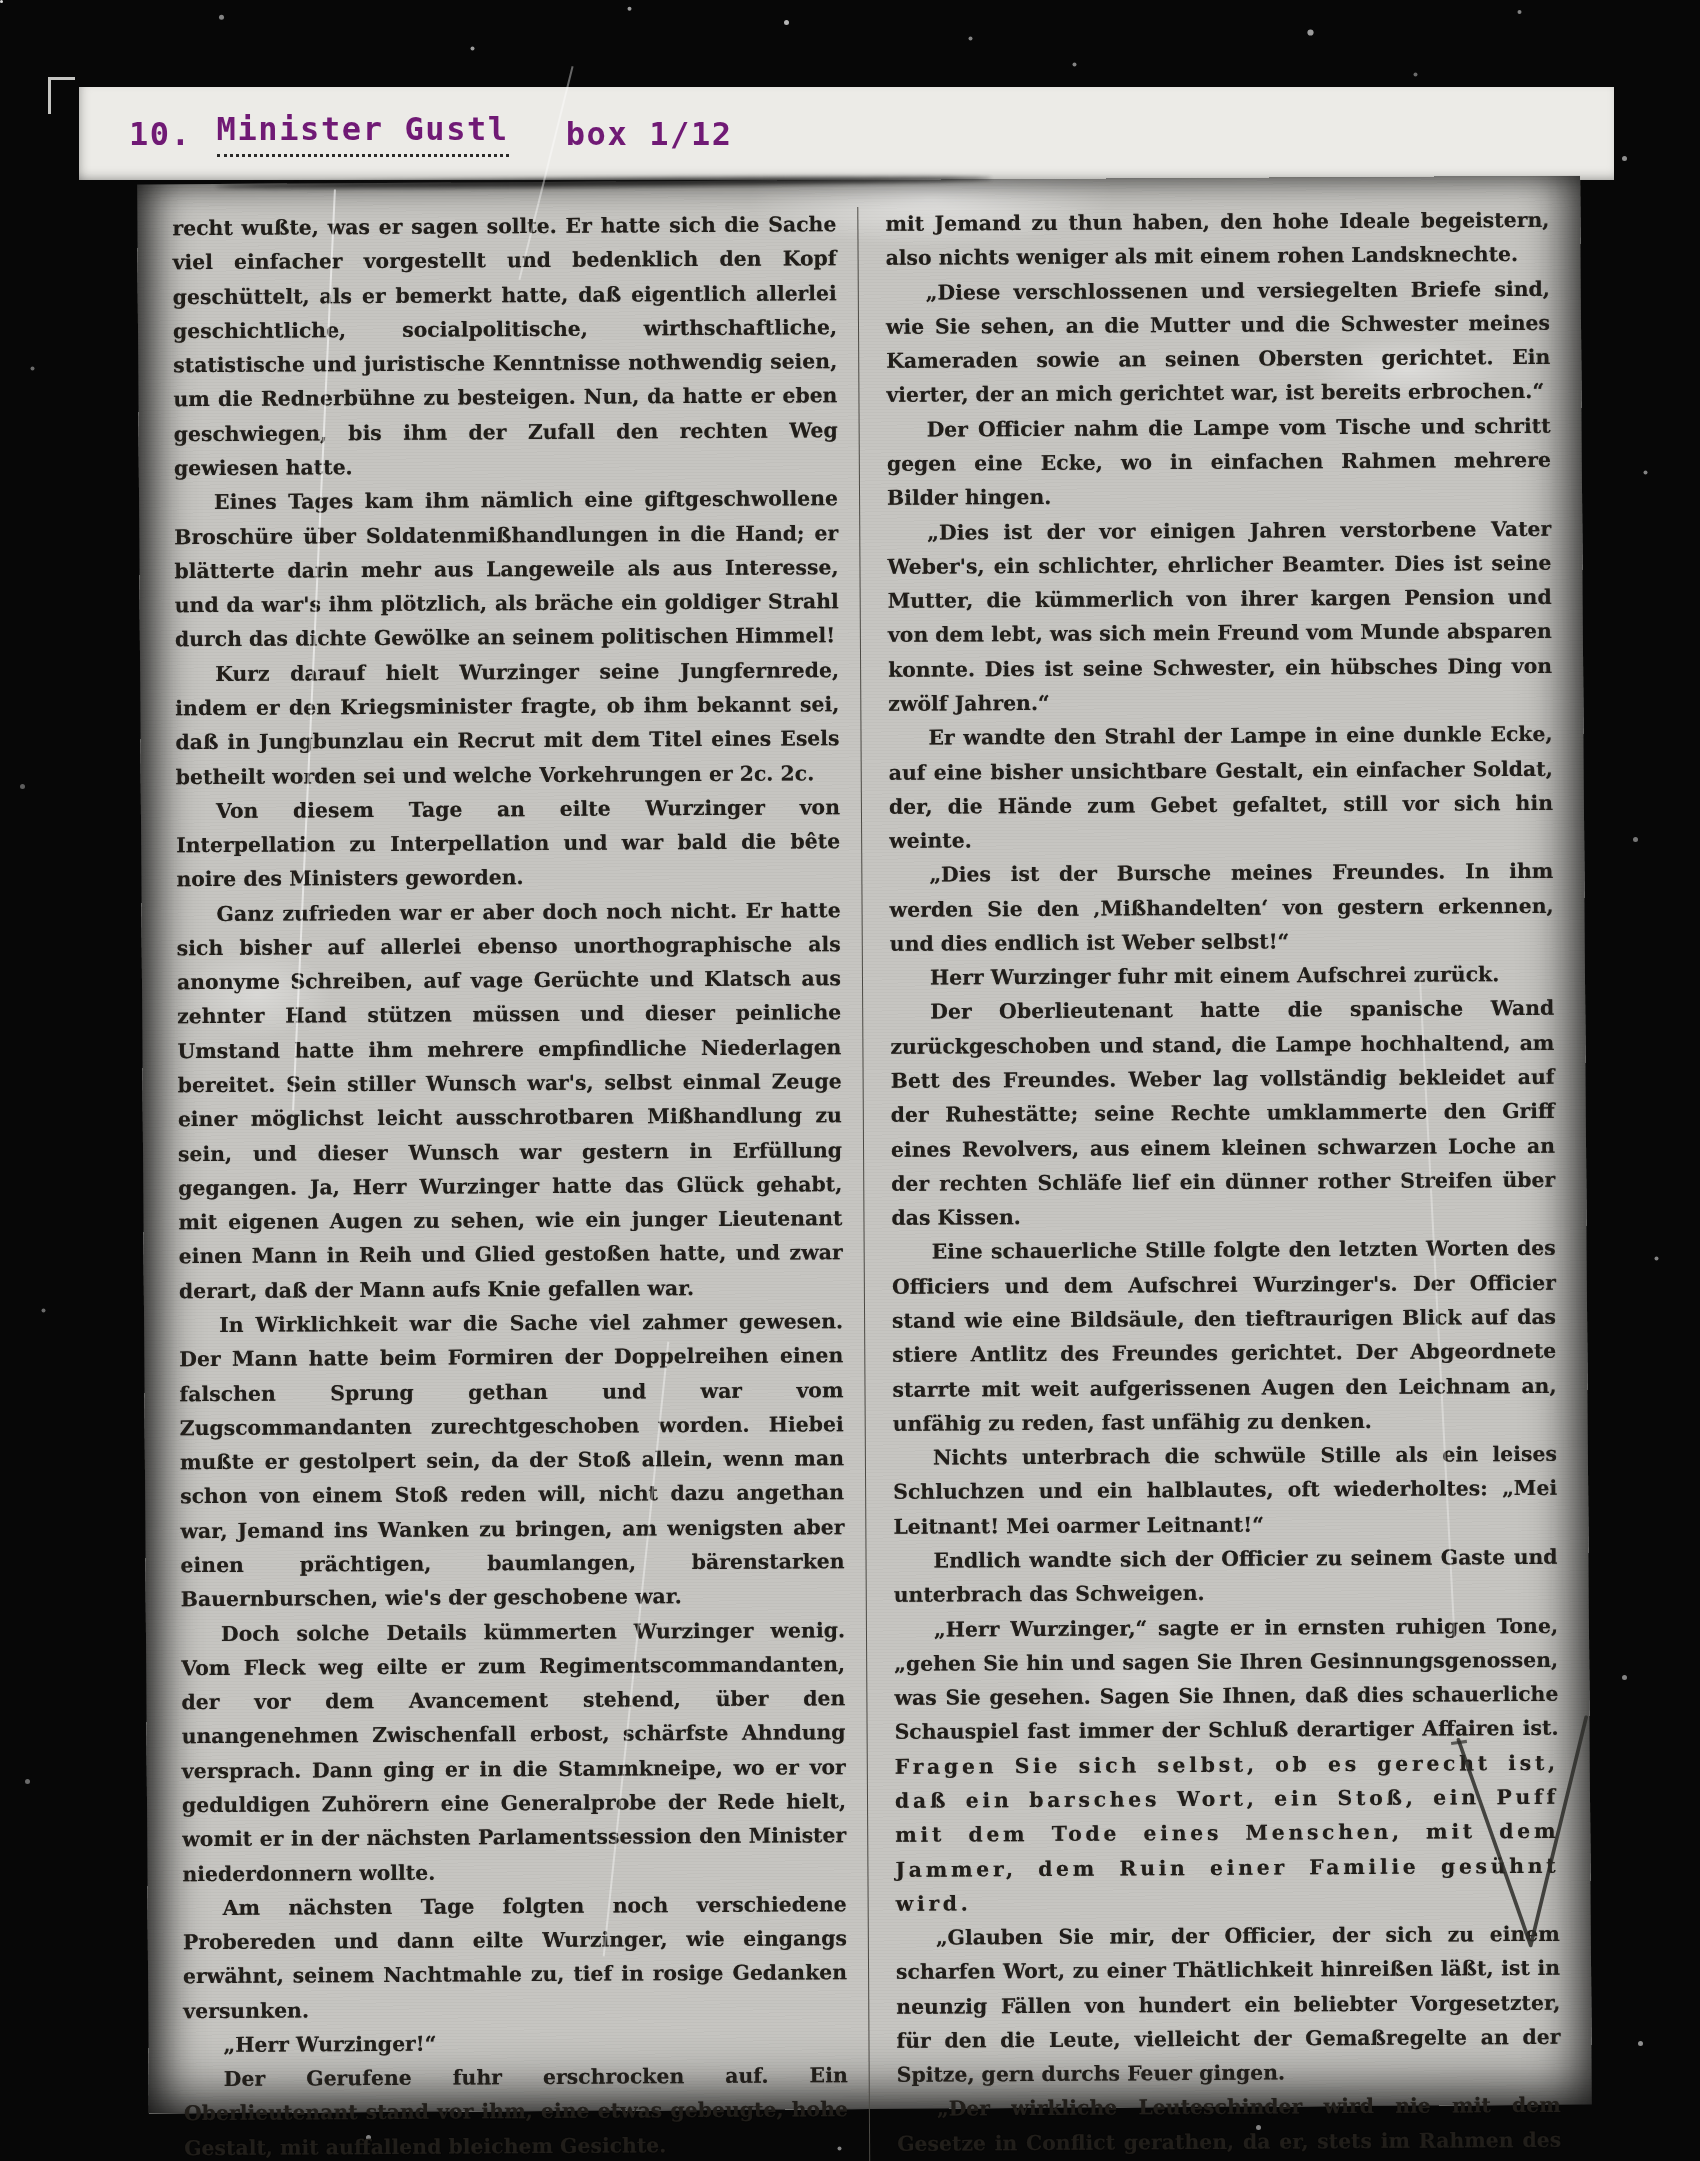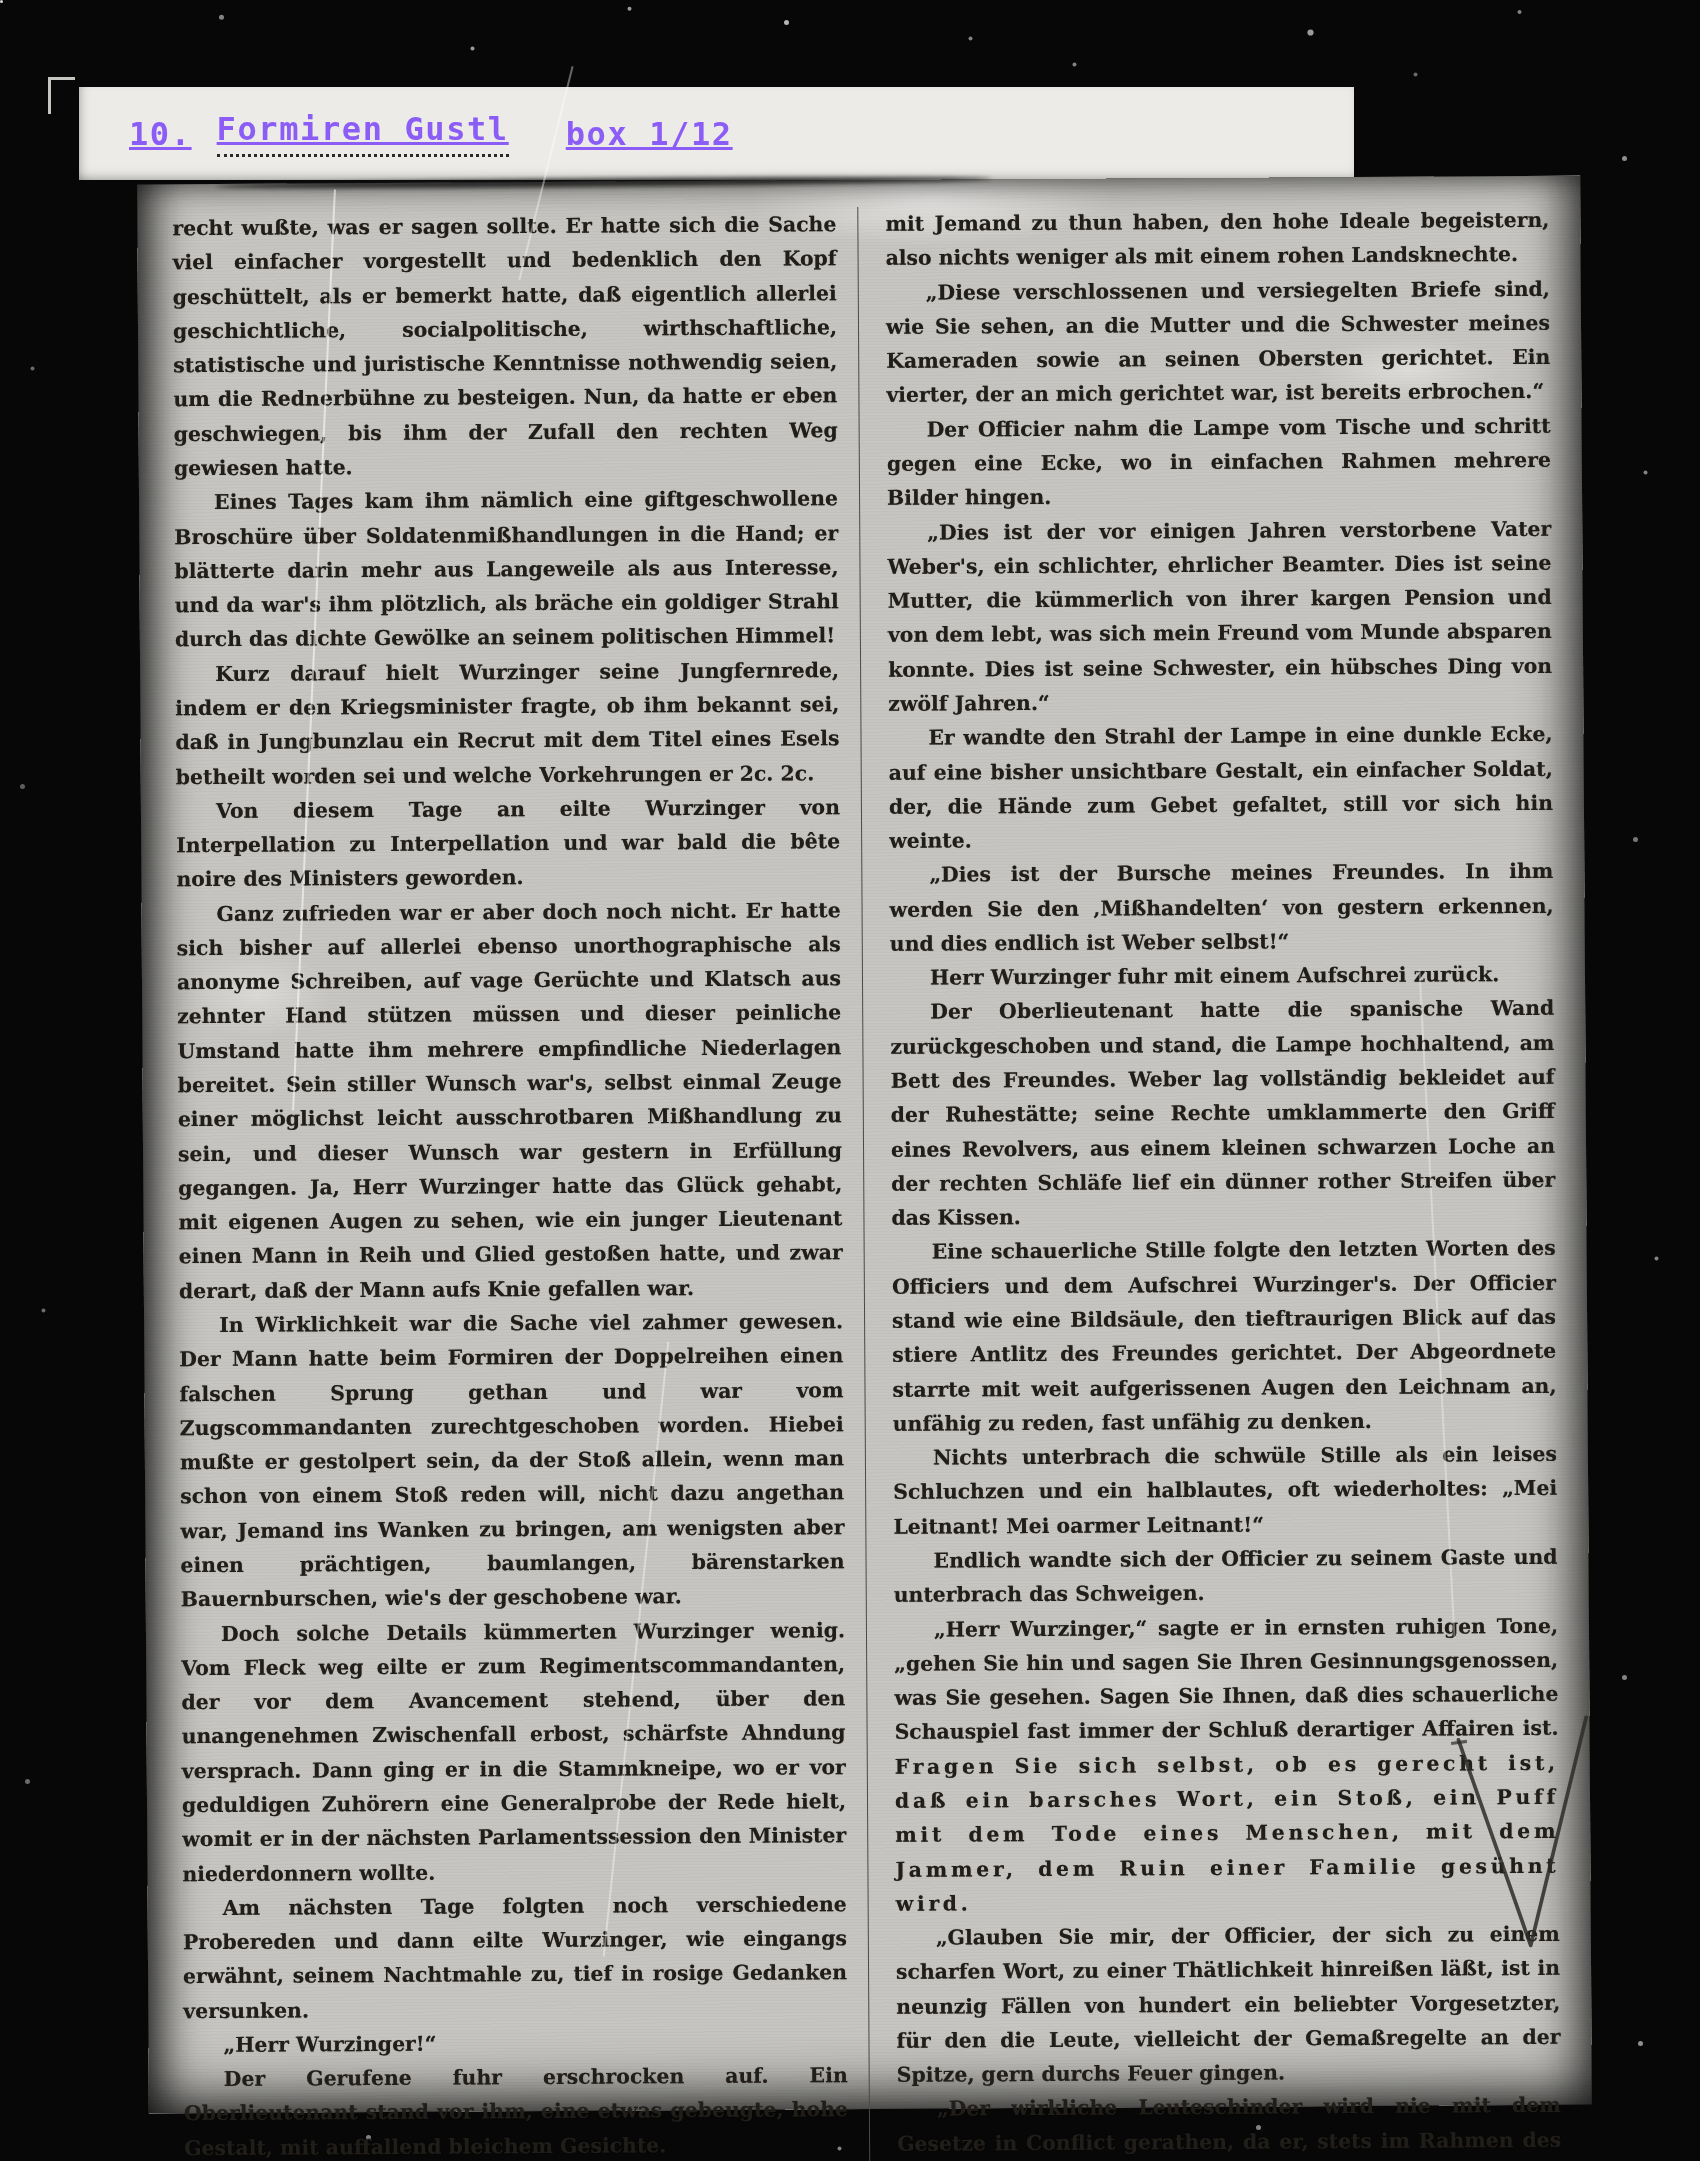--- a/index.html
+++ b/index.html
@@ -21,26 +21,26 @@
       31px 367px 0 0.5px rgba(255,255,255,.4), 21px 785px 0 1px rgba(255,255,255,.35),
       42px 1309px 0 0.5px rgba(255,255,255,.4), 26px 1780px 0 1px rgba(255,255,255,.4),
       367px 2136px 0 1px rgba(255,255,255,.5), 838px 2147px 0 0.5px rgba(255,255,255,.5),
       1257px 2126px 0 1px rgba(255,255,255,.5), 628px 7.3px 0 0.5px rgba(255,255,255,.6),
       969px 37px 0 0.5px rgba(255,255,255,.5), 1414px 73px 0 0.5px rgba(255,255,255,.4);
   }
   .corner-mark{position:absolute;left:48px;top:77px;width:24px;height:34px;
     border-left:3.7px solid #d9d9d6;border-top:3.7px solid #d9d9d6;opacity:.9;}
   
   .label{
-    position:absolute;left:79px;top:87px;width:1275px;height:93px;
+    position:absolute;left:79px;top:87px;width:1535px;height:93px;
     background:#ecebe7;
     box-shadow:inset 0 -7.3px 11.5px -6.3px rgba(0,0,0,.35), inset 7.3px 0 10.5px -6.3px rgba(0,0,0,.25);
     display:flex;align-items:center;
-    font-family:"DejaVu Sans Mono", monospace;font-weight:bold;color:#8b5cf6;
-    font-size:32px;letter-spacing:1.6px;white-space:nowrap;text-decoration:underline;
+    font-family:"DejaVu Sans Mono", monospace;font-weight:bold;color:#701a75;
+    font-size:32px;letter-spacing:1.6px;white-space:nowrap;
   }
   .label .num{margin-left:50px;}
   .label .title{margin-left:25px;border-bottom:3.7px dotted #2a2a28;padding-bottom:5.2px;}
   .label .box{margin-left:57px;}
   
   .page{
     position:absolute;left:143px;top:180px;width:1443px;height:1929px;
     background-color:#c6c5c1;
     background-image:
       radial-gradient(ellipse 262px 68px at 55% 1%, rgba(255,255,255,.55), rgba(255,255,255,0) 70%),
@@ -72,21 +72,21 @@
   .checkmark{position:absolute;left:1451px;top:1711px;width:173px;height:246px;}
 </style>
 </head>
 <body>
 
 <div class="noise"></div>
 <div class="corner-mark"></div>
 
 <div class="label">
   <span class="num">10.</span>
-  <span class="title">Formiren Gustl</span>
+  <span class="title">Minister Gustl</span>
   <span class="box">box 1/12</span>
 </div>
 
 <div class="page">
   <div class="fold-shadow"></div>
   <div class="columns">
     <div class="col col-left">
         <p class="para noindent">recht wußte, was er sagen sollte. Er hatte sich die Sache viel einfacher vorgestellt und bedenklich den Kopf geschüttelt, als er bemerkt hatte, daß eigentlich allerlei geschichtliche, socialpolitische, wirthschaftliche, statistische und juristische Kenntnisse nothwendig seien, um die Rednerbühne zu besteigen. Nun, da hatte er eben geschwiegen, bis ihm der Zufall den rechten Weg gewiesen hatte.</p>
         <p class="para">Eines Tages kam ihm nämlich eine giftgeschwollene Broschüre über Soldatenmißhandlungen in die Hand; er blätterte darin mehr aus Langeweile als aus Interesse, und da war's ihm plötzlich, als bräche ein goldiger Strahl durch das dichte Gewölke an seinem politischen Himmel!</p>
         <p class="para">Kurz darauf hielt Wurzinger seine Jungfernrede, indem er den Kriegsminister fragte, ob ihm bekannt sei, daß in Jungbunzlau ein Recrut mit dem Titel eines Esels betheilt worden sei und welche Vorkehrungen er 2c. 2c.</p>

